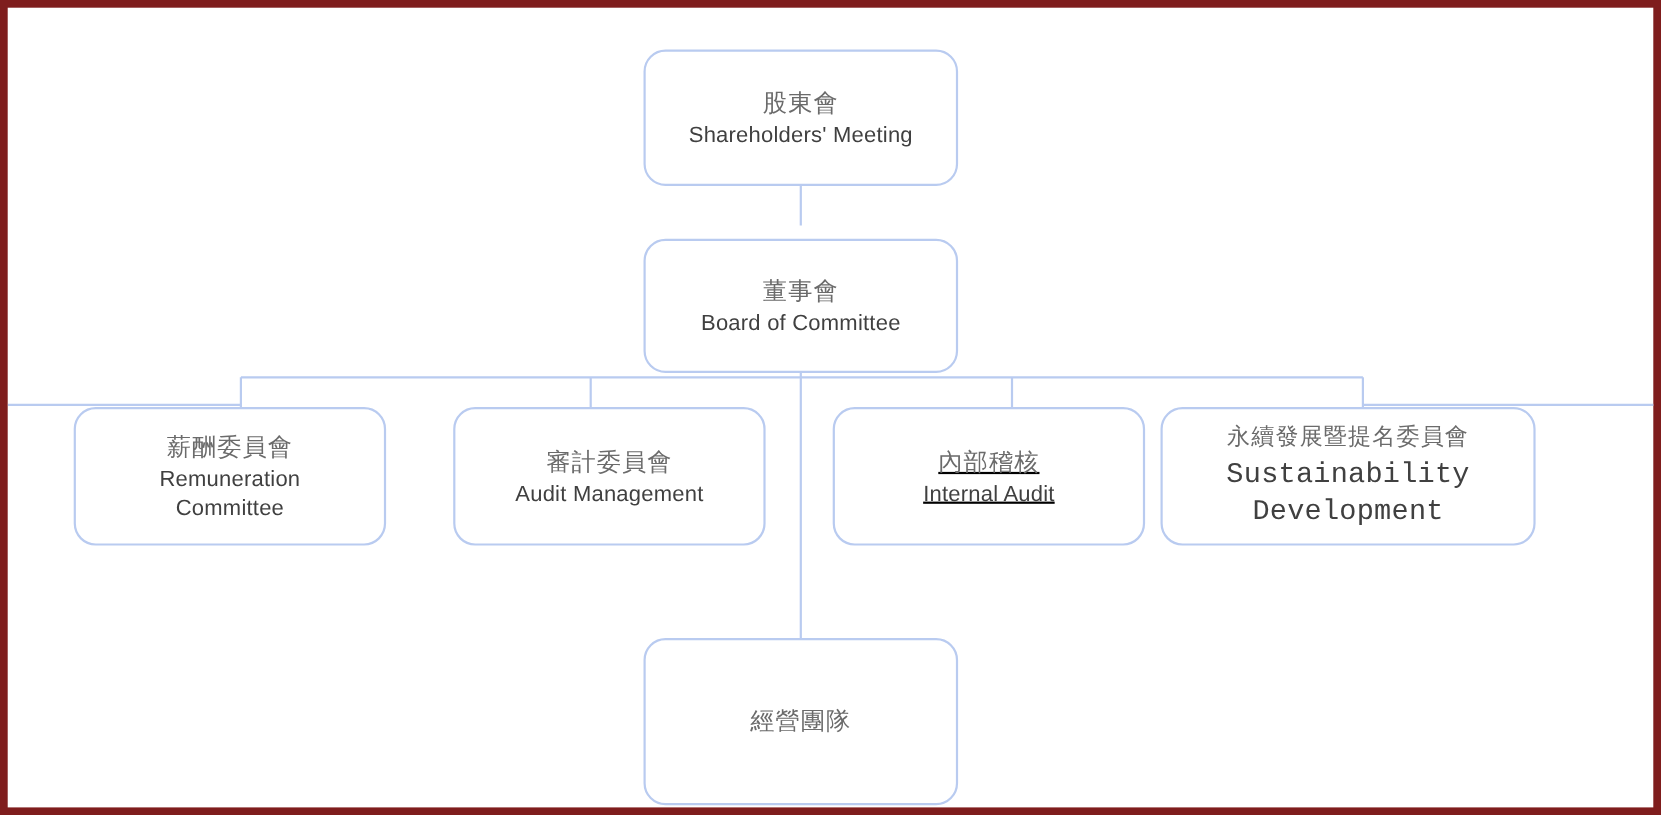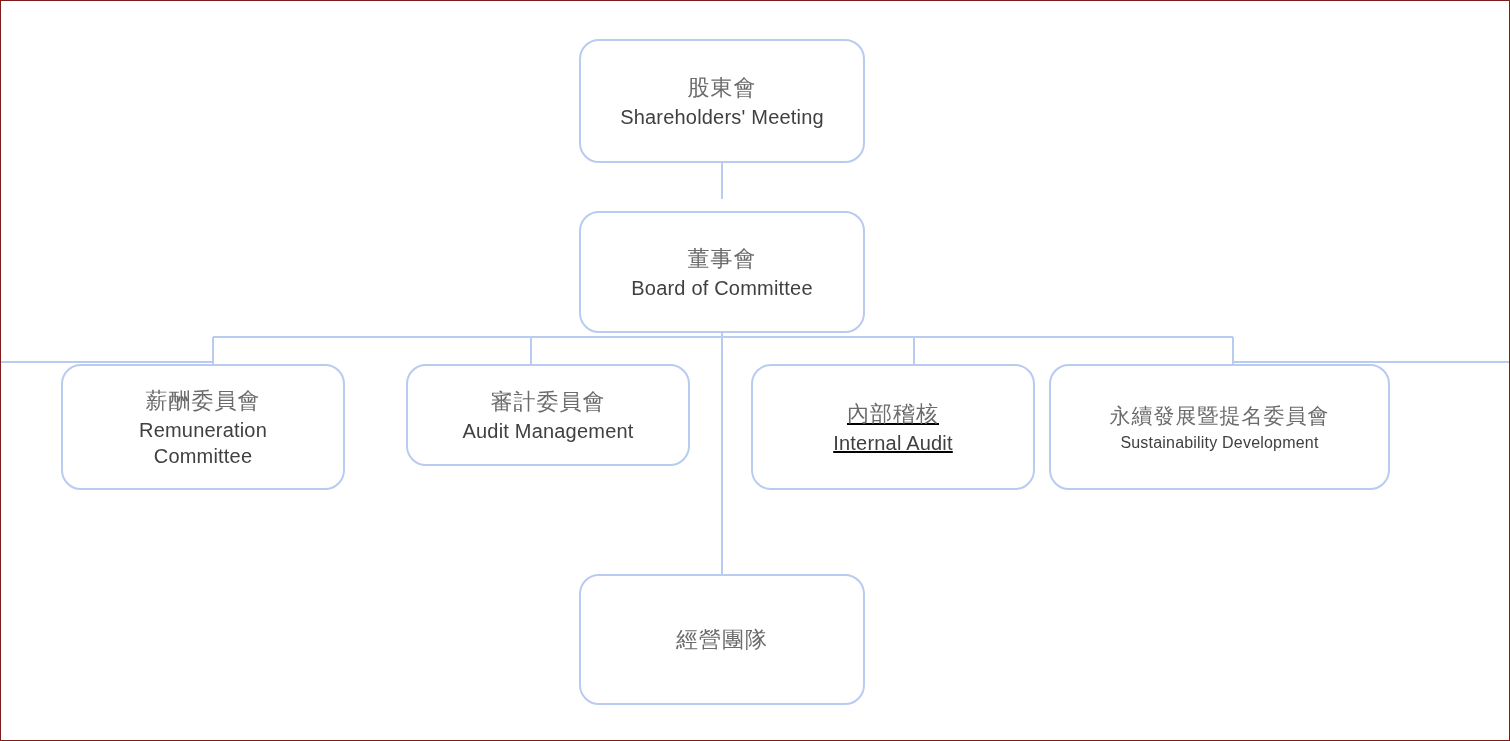--- a/index.html
+++ b/index.html
@@ -10,21 +10,21 @@
   }
   body {
     font-family: "Liberation Sans", "DejaVu Sans", sans-serif;
   }
   #page {
     position: relative;
     width: 1510px;
     height: 741px;
     background: #ffffff;
     box-sizing: border-box;
-    border: 1px solid #7f1d1d;
+    border: 7px solid #7f1d1d;
     overflow: hidden;
   }
   #connectors {
     position: absolute;
     left: 0;
     top: 0;
     width: 1510px;
     height: 741px;
     pointer-events: none;
   }
@@ -54,27 +54,27 @@
     line-height: 1.32;
     letter-spacing: 0.2px;
   }
   .node-en .en-line {
     display: block;
   }
   
   #node-shareholders  { left: 578px;  top: 38px;  width: 286px; height: 124px; }
   #node-board         { left: 578px;  top: 198px; width: 286px; height: 122px; margin-top: 12px; }
   #node-remuneration  { left: 60px;   top: 363px; width: 284px; height: 126px; }
-  #node-audit-cmt     { left: 405px;  top: 363px; width: 284px; height: 102px; }
+  #node-audit-cmt     { left: 405px;  top: 363px; width: 284px; height: 126px; }
   #node-internal-audit{ left: 750px;  top: 363px; width: 284px; height: 126px; text-decoration: underline; }
   #node-sustainability{ left: 1048px; top: 363px; width: 341px; height: 126px; }
-  #node-management    { left: 578px;  top: 573px; width: 286px; height: 131px; }
+  #node-management    { left: 578px;  top: 573px; width: 286px; height: 152px; }
 
   #node-sustainability .node-zh { font-size: 21px; }
-  #node-sustainability .node-en { font-size: 16px; }
+  #node-sustainability .node-en { font-size: 26px; font-family: Liberation Mono, monospace; }
 </style>
 </head>
 <body>
 
 <div id="page">
 
   <svg id="connectors" viewBox="0 0 1510 741" width="1510" height="741" aria-hidden="true">
     <g fill="none" stroke="#b9cbf0" stroke-width="2">
 
       <line x1="721" y1="162" x2="721" y2="198"></line>

